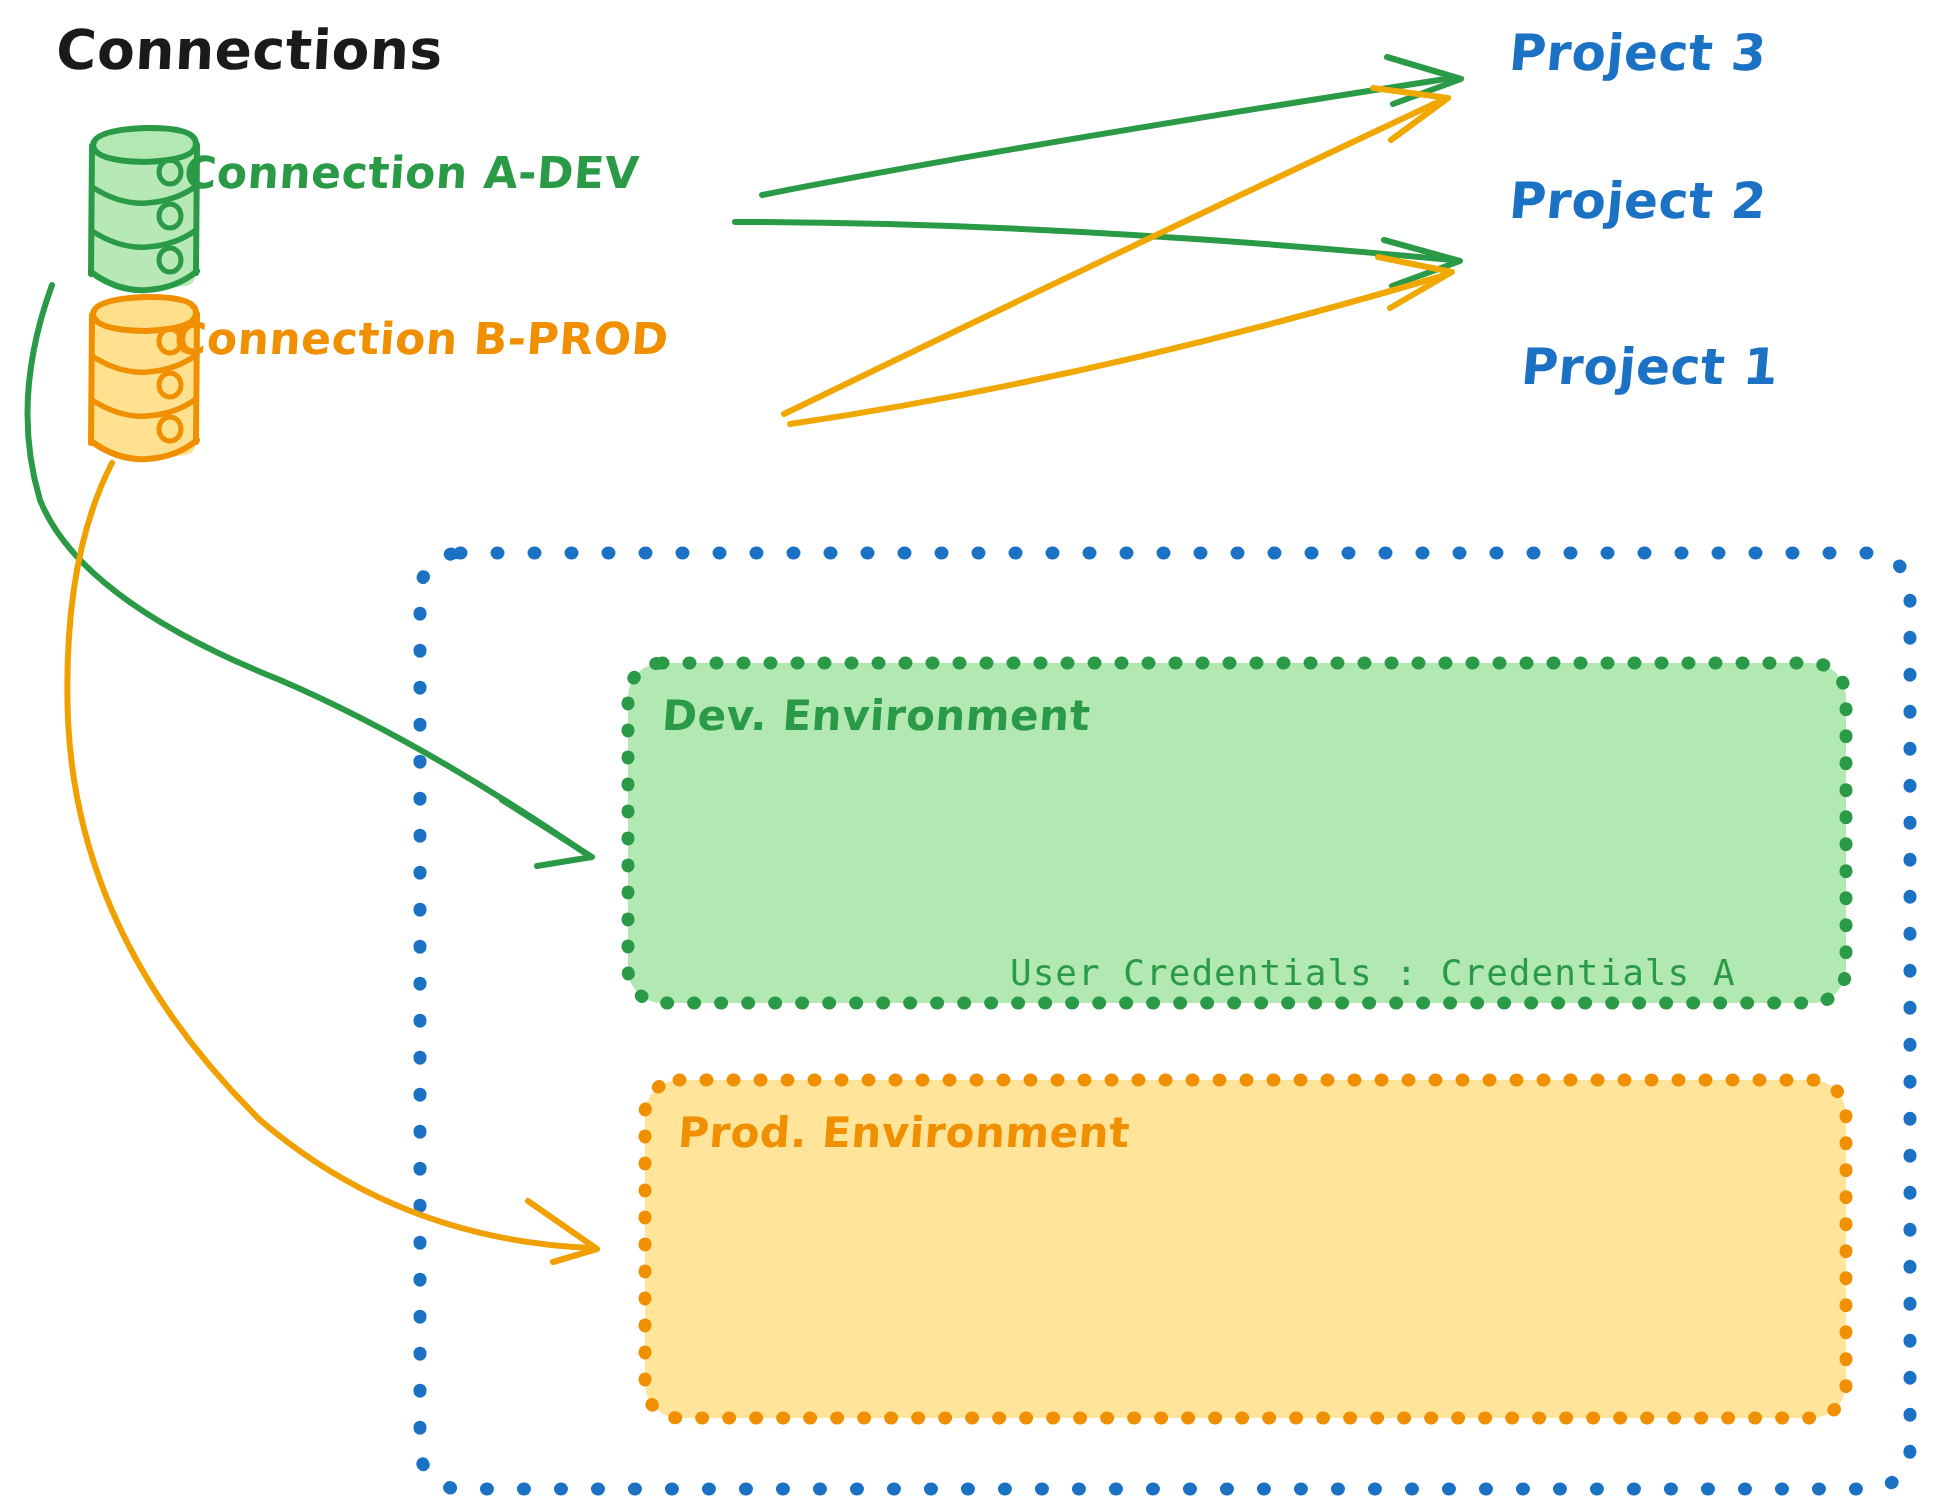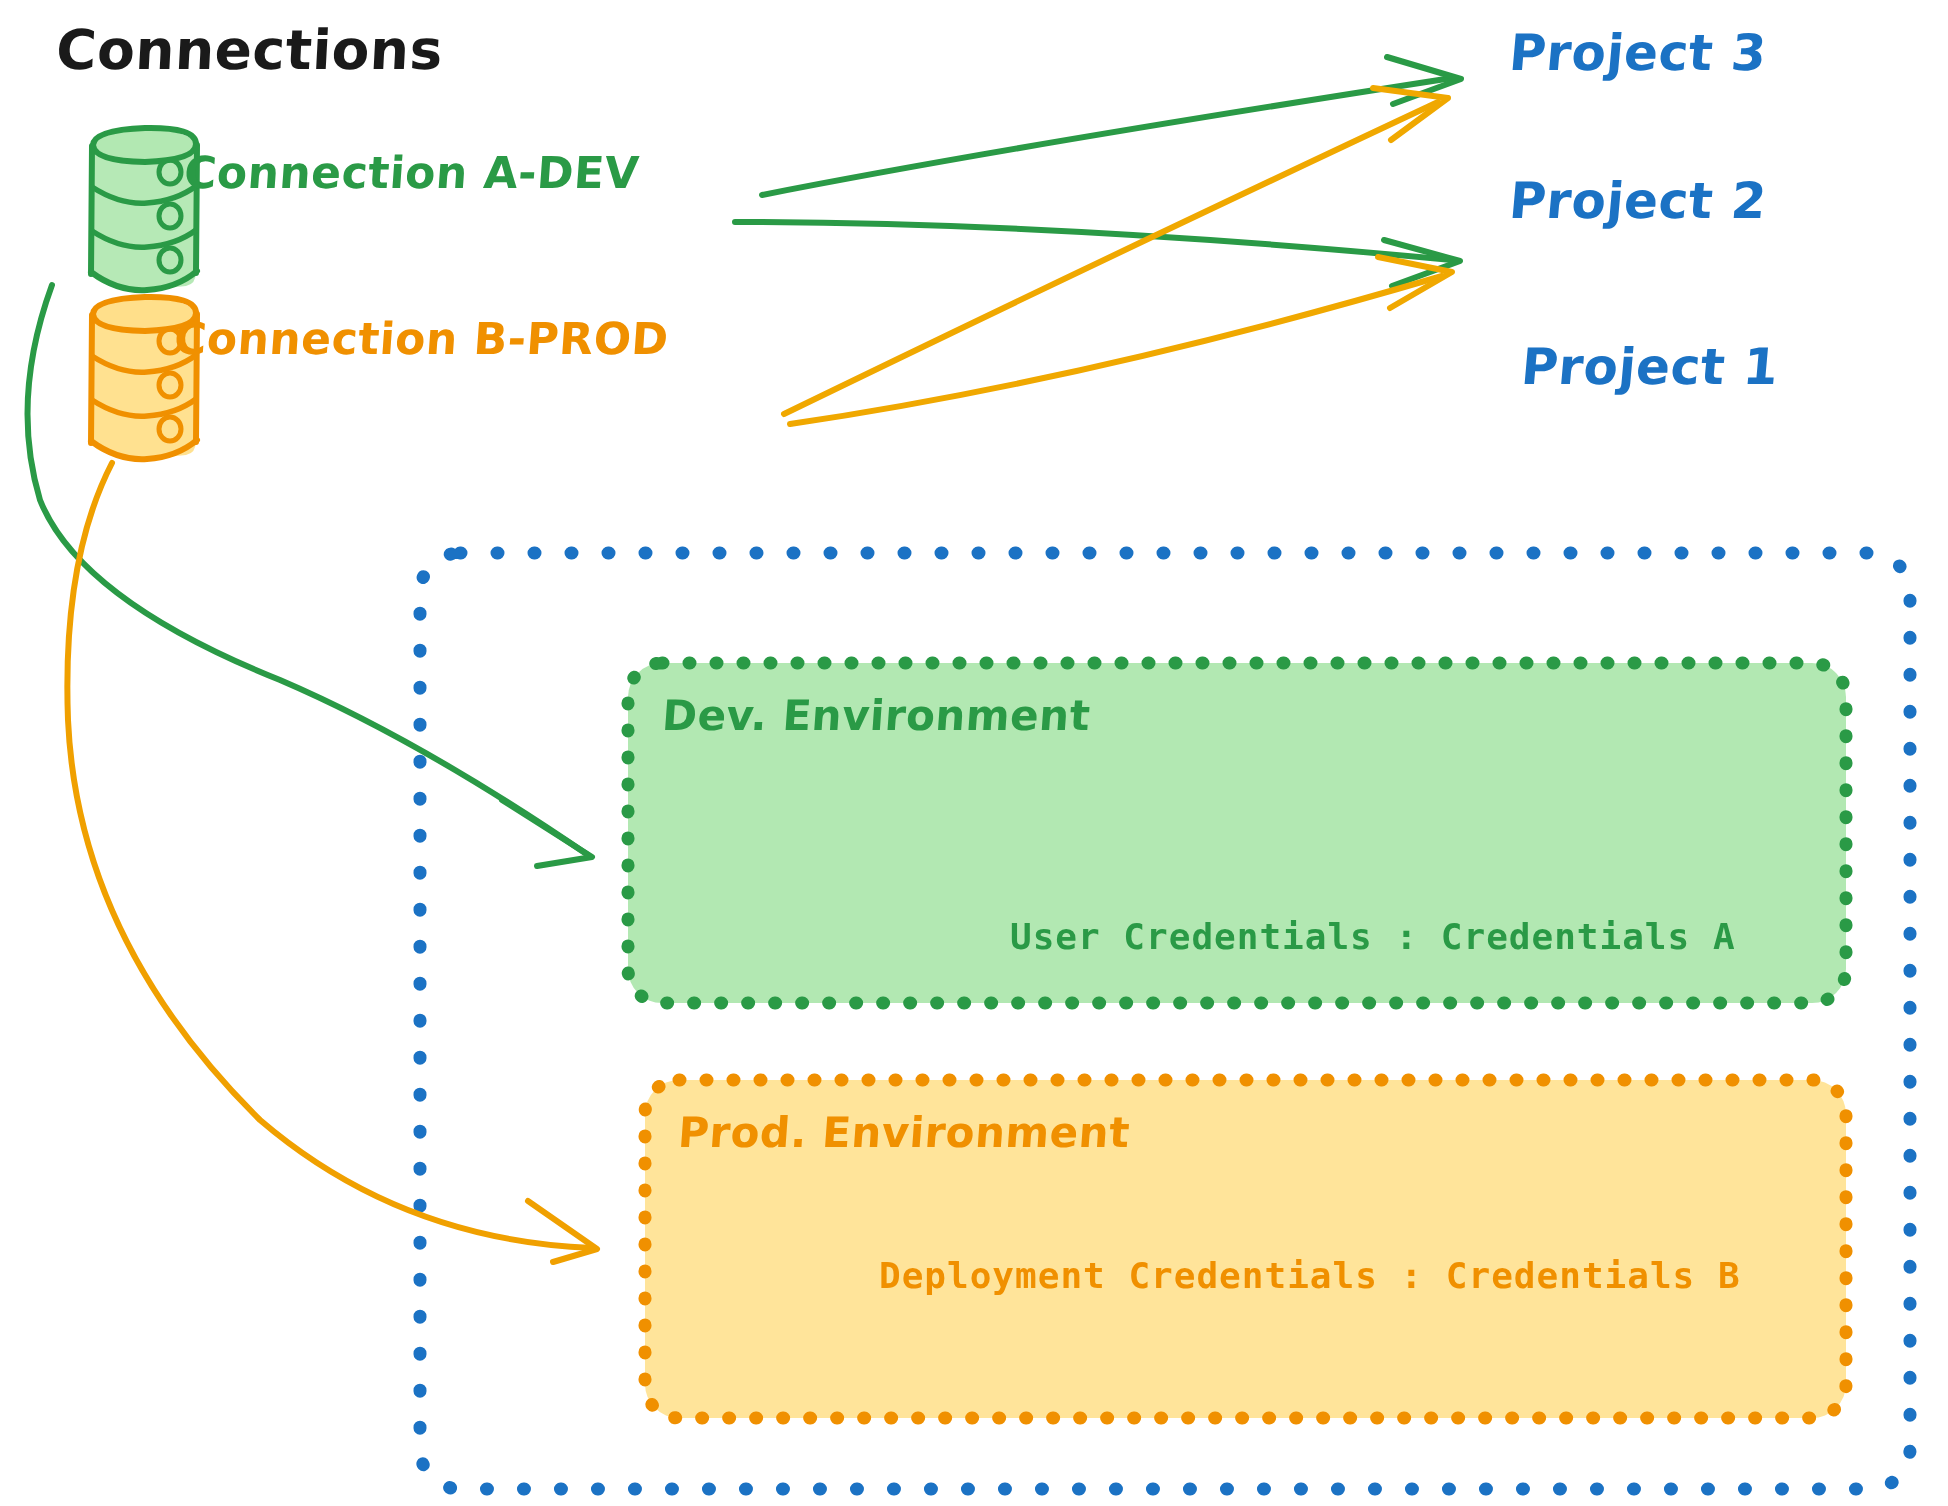--- a/index.html
+++ b/index.html
@@ -28,23 +28,24 @@
     position: absolute;
     font-family: "DejaVu Sans", sans-serif;
     font-weight: 600;
     white-space: nowrap;
     letter-spacing: 0.5px;
     transform-origin: left top;
   }
   .mono-text {
     position: absolute;
     font-family: "DejaVu Sans Mono", monospace;
-    font-weight: 700;
+    font-weight: 400;
     white-space: nowrap;
     letter-spacing: 1px;
+    margin-top: 36px;
   }
   #title-connections {
     left: 58px;
     top: 18px;
     font-size: 55px;
     color: #1a1a1a;
     transform: skewX(-3deg);
   }
   #label-conn-a {
     left: 186px;
@@ -208,15 +209,14 @@
   <div class="hand-text" id="label-project-2">Project 2</div>
 
   <div class="hand-text" id="label-project-1">Project 1</div>
 
   <div class="hand-text" id="label-dev-env">Dev. Environment</div>
 
   <div class="mono-text" id="label-dev-cred">User Credentials : Credentials A</div>
 
   <div class="hand-text" id="label-prod-env">Prod. Environment</div>
 
-  <div class="mono-text" id="label-prod-cred">Deployment Credentials : Credentials B</div>
 
 </div>
 
 </body></html>

